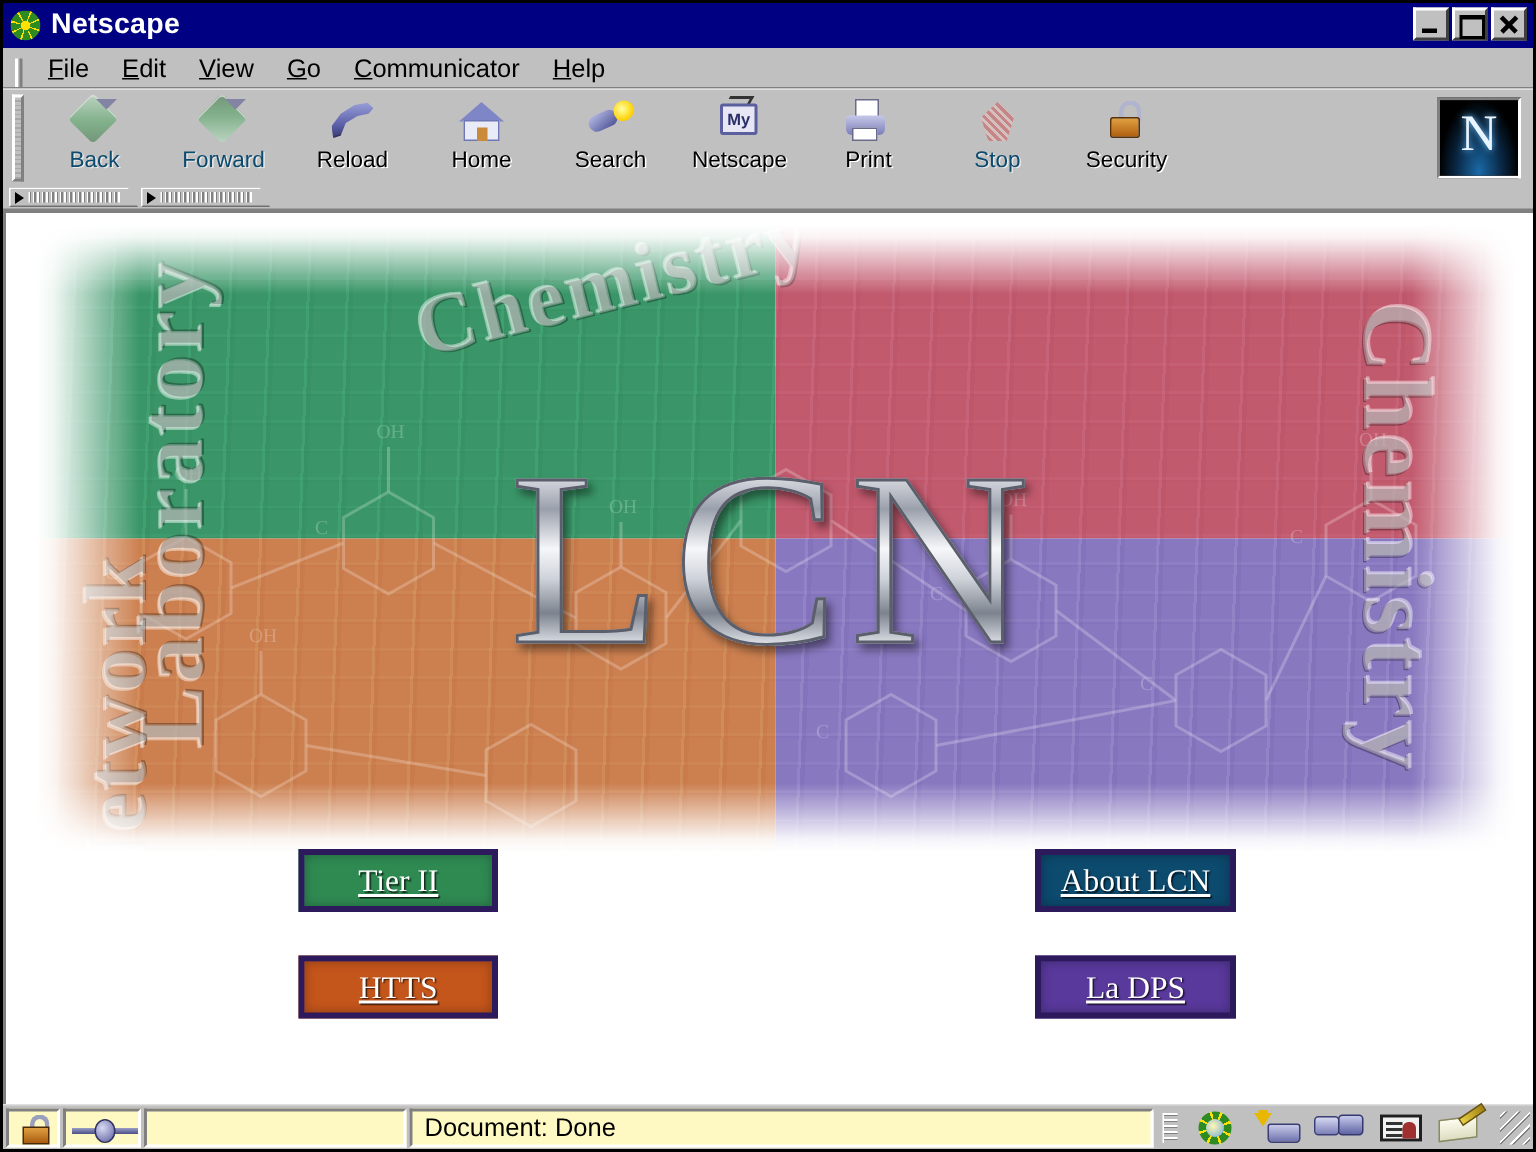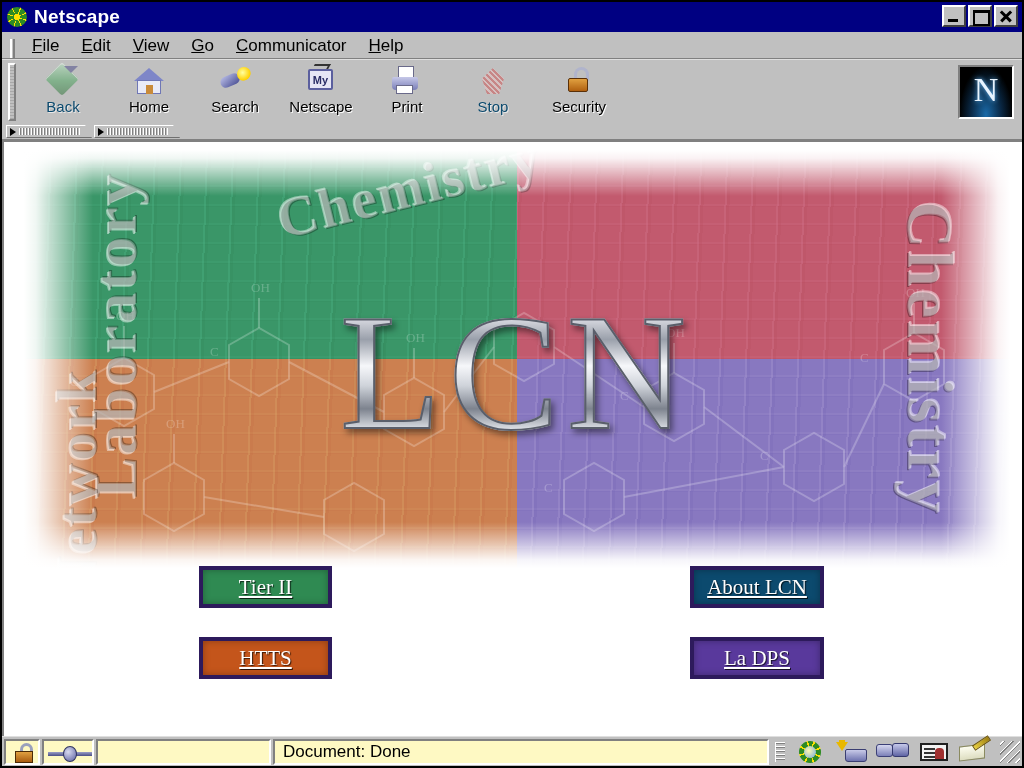--- a/index.html
+++ b/index.html
@@ -584,21 +584,34 @@
       <div id="tb-grip"></div>
 
       <div class="tool disabled">
         <div class="ico">
           <div class="ic-arrow"></div>
             <div class="ic-arrow-tail"></div>
         </div>
         <div class="lbl">Back</div>
       </div>
 
-
+      <div class="tool disabled">
+        <div class="ico">
+          <div class="ic-arrow flip"></div>
+            <div class="ic-arrow-tail"></div>
+        </div>
+        <div class="lbl">Forward</div>
+      </div>
+
+      <div class="tool">
+        <div class="ico">
+            <div class="ic-reload"></div>
+          </div>
+        <div class="lbl">Reload</div>
+      </div>
 
       <div class="tool">
         <div class="ico">
           <div class="ic-home-roof"></div>
             <div class="ic-home-body"></div>
             <div class="ic-home-door"></div>
         </div>
         <div class="lbl">Home</div>
       </div>
 

